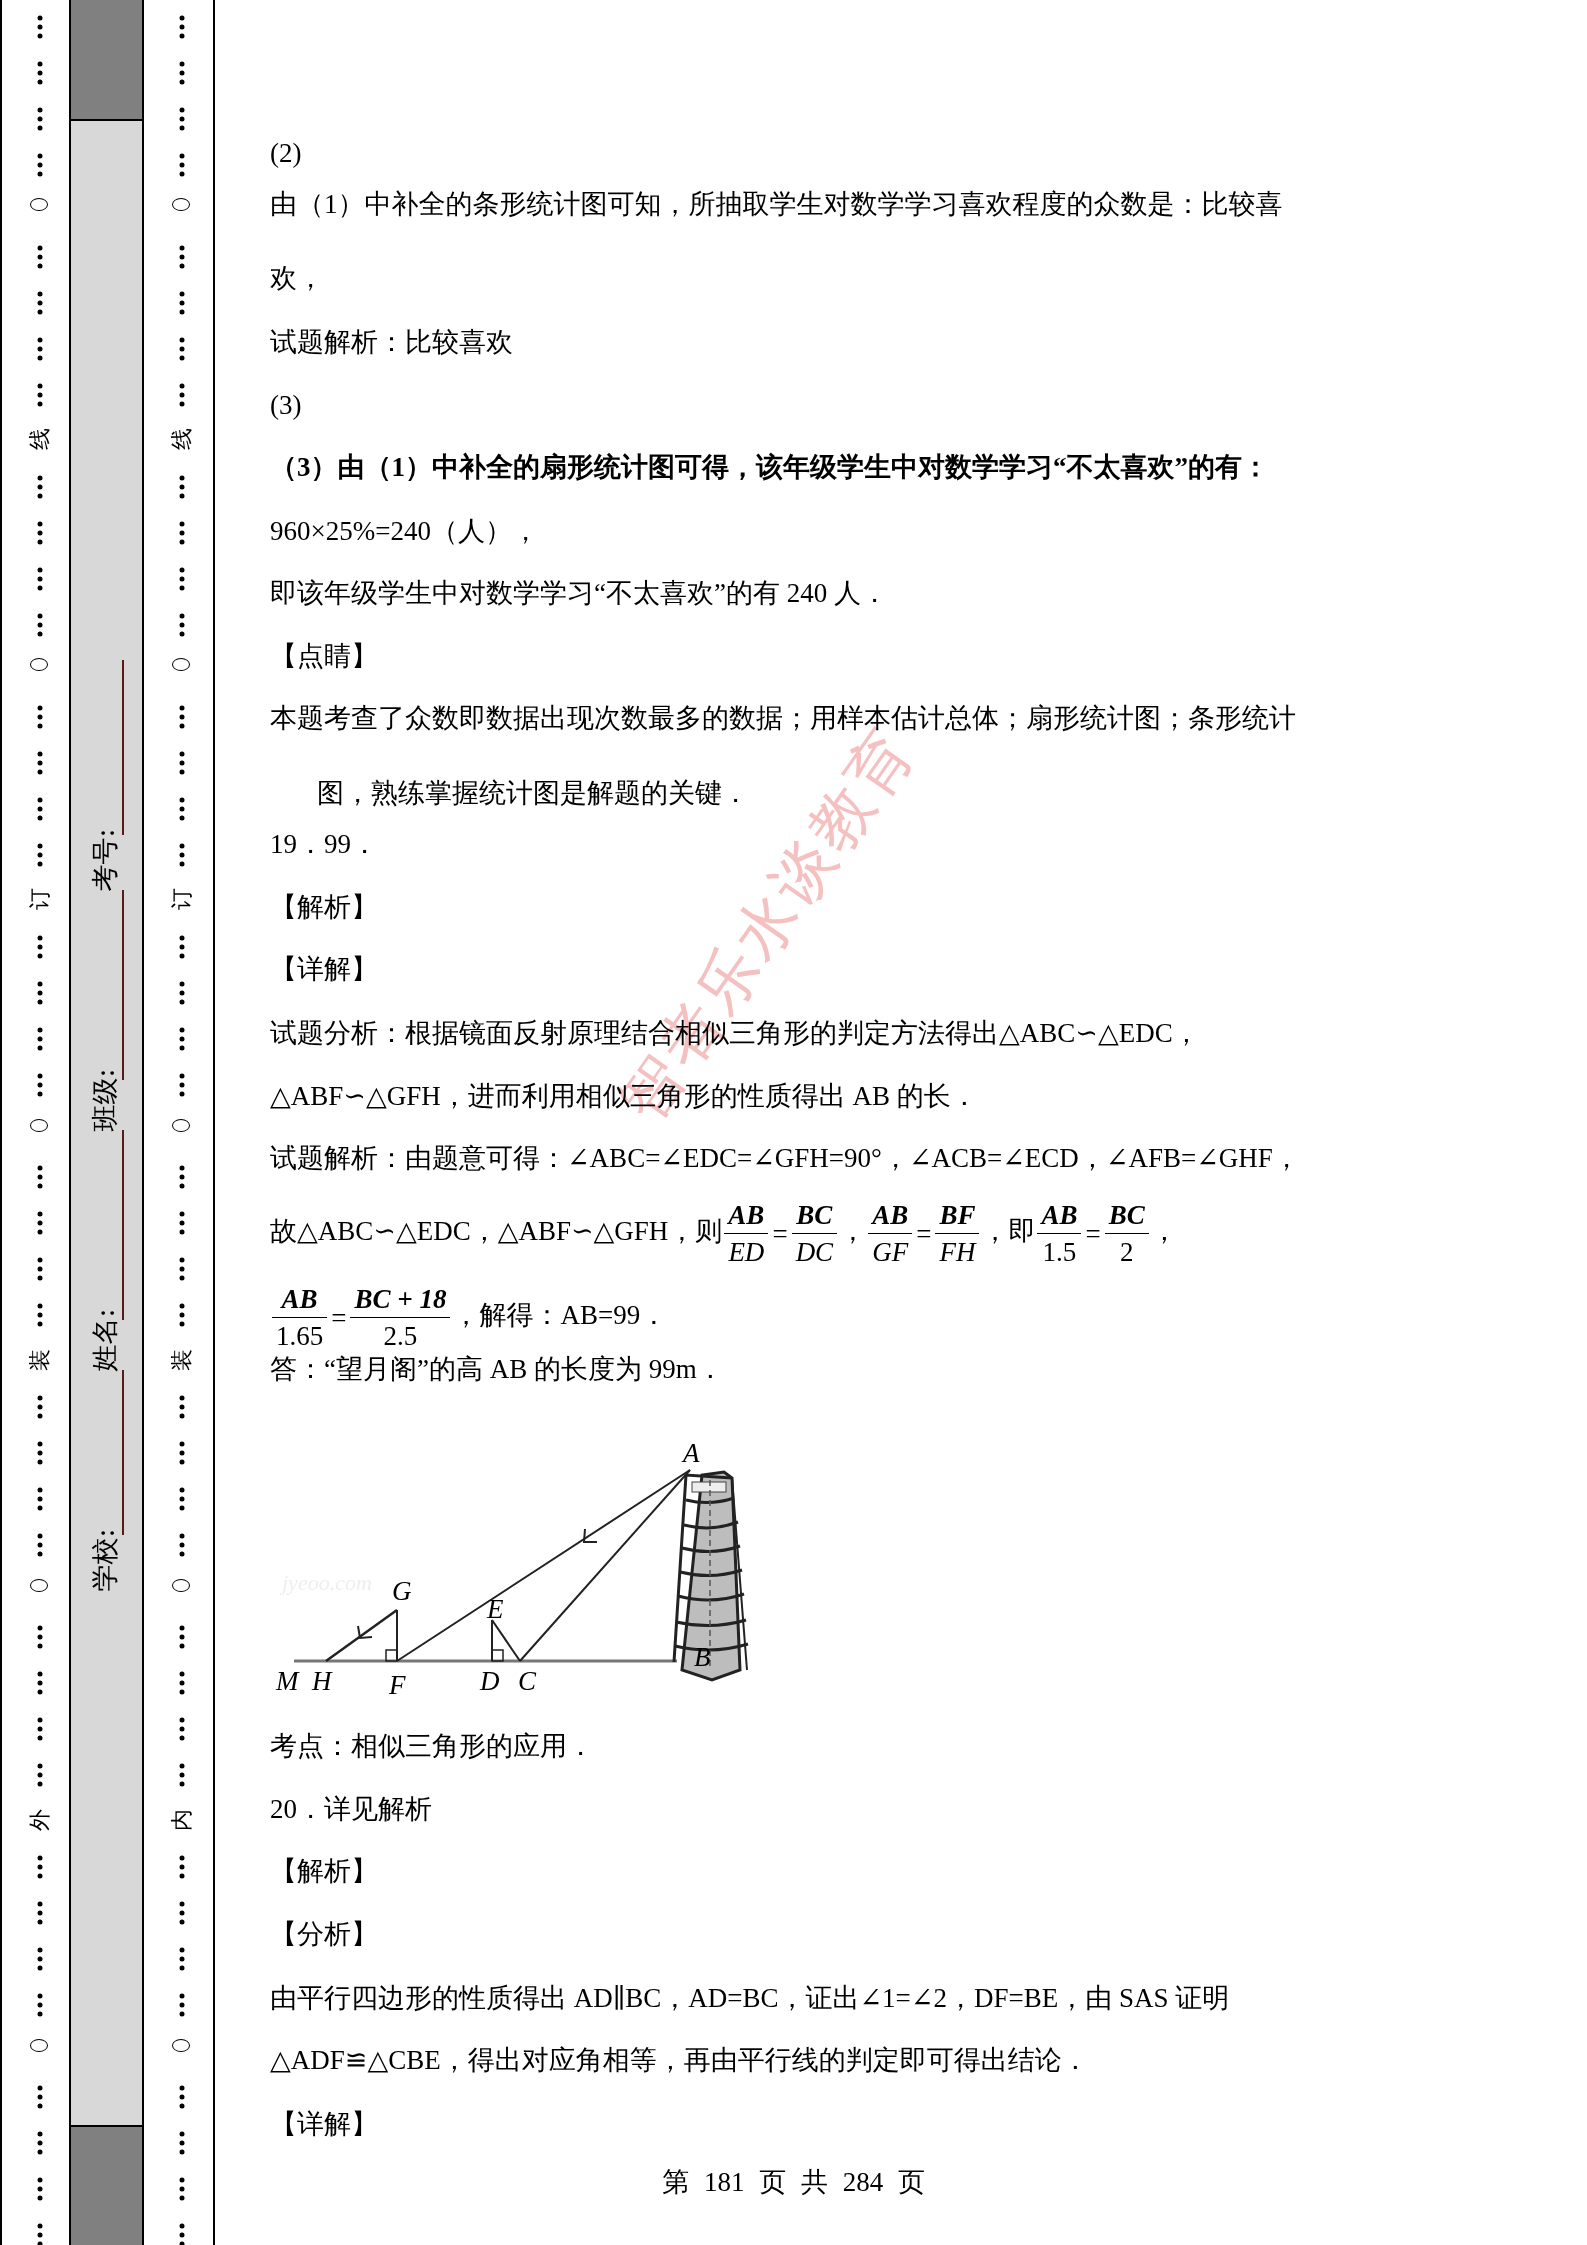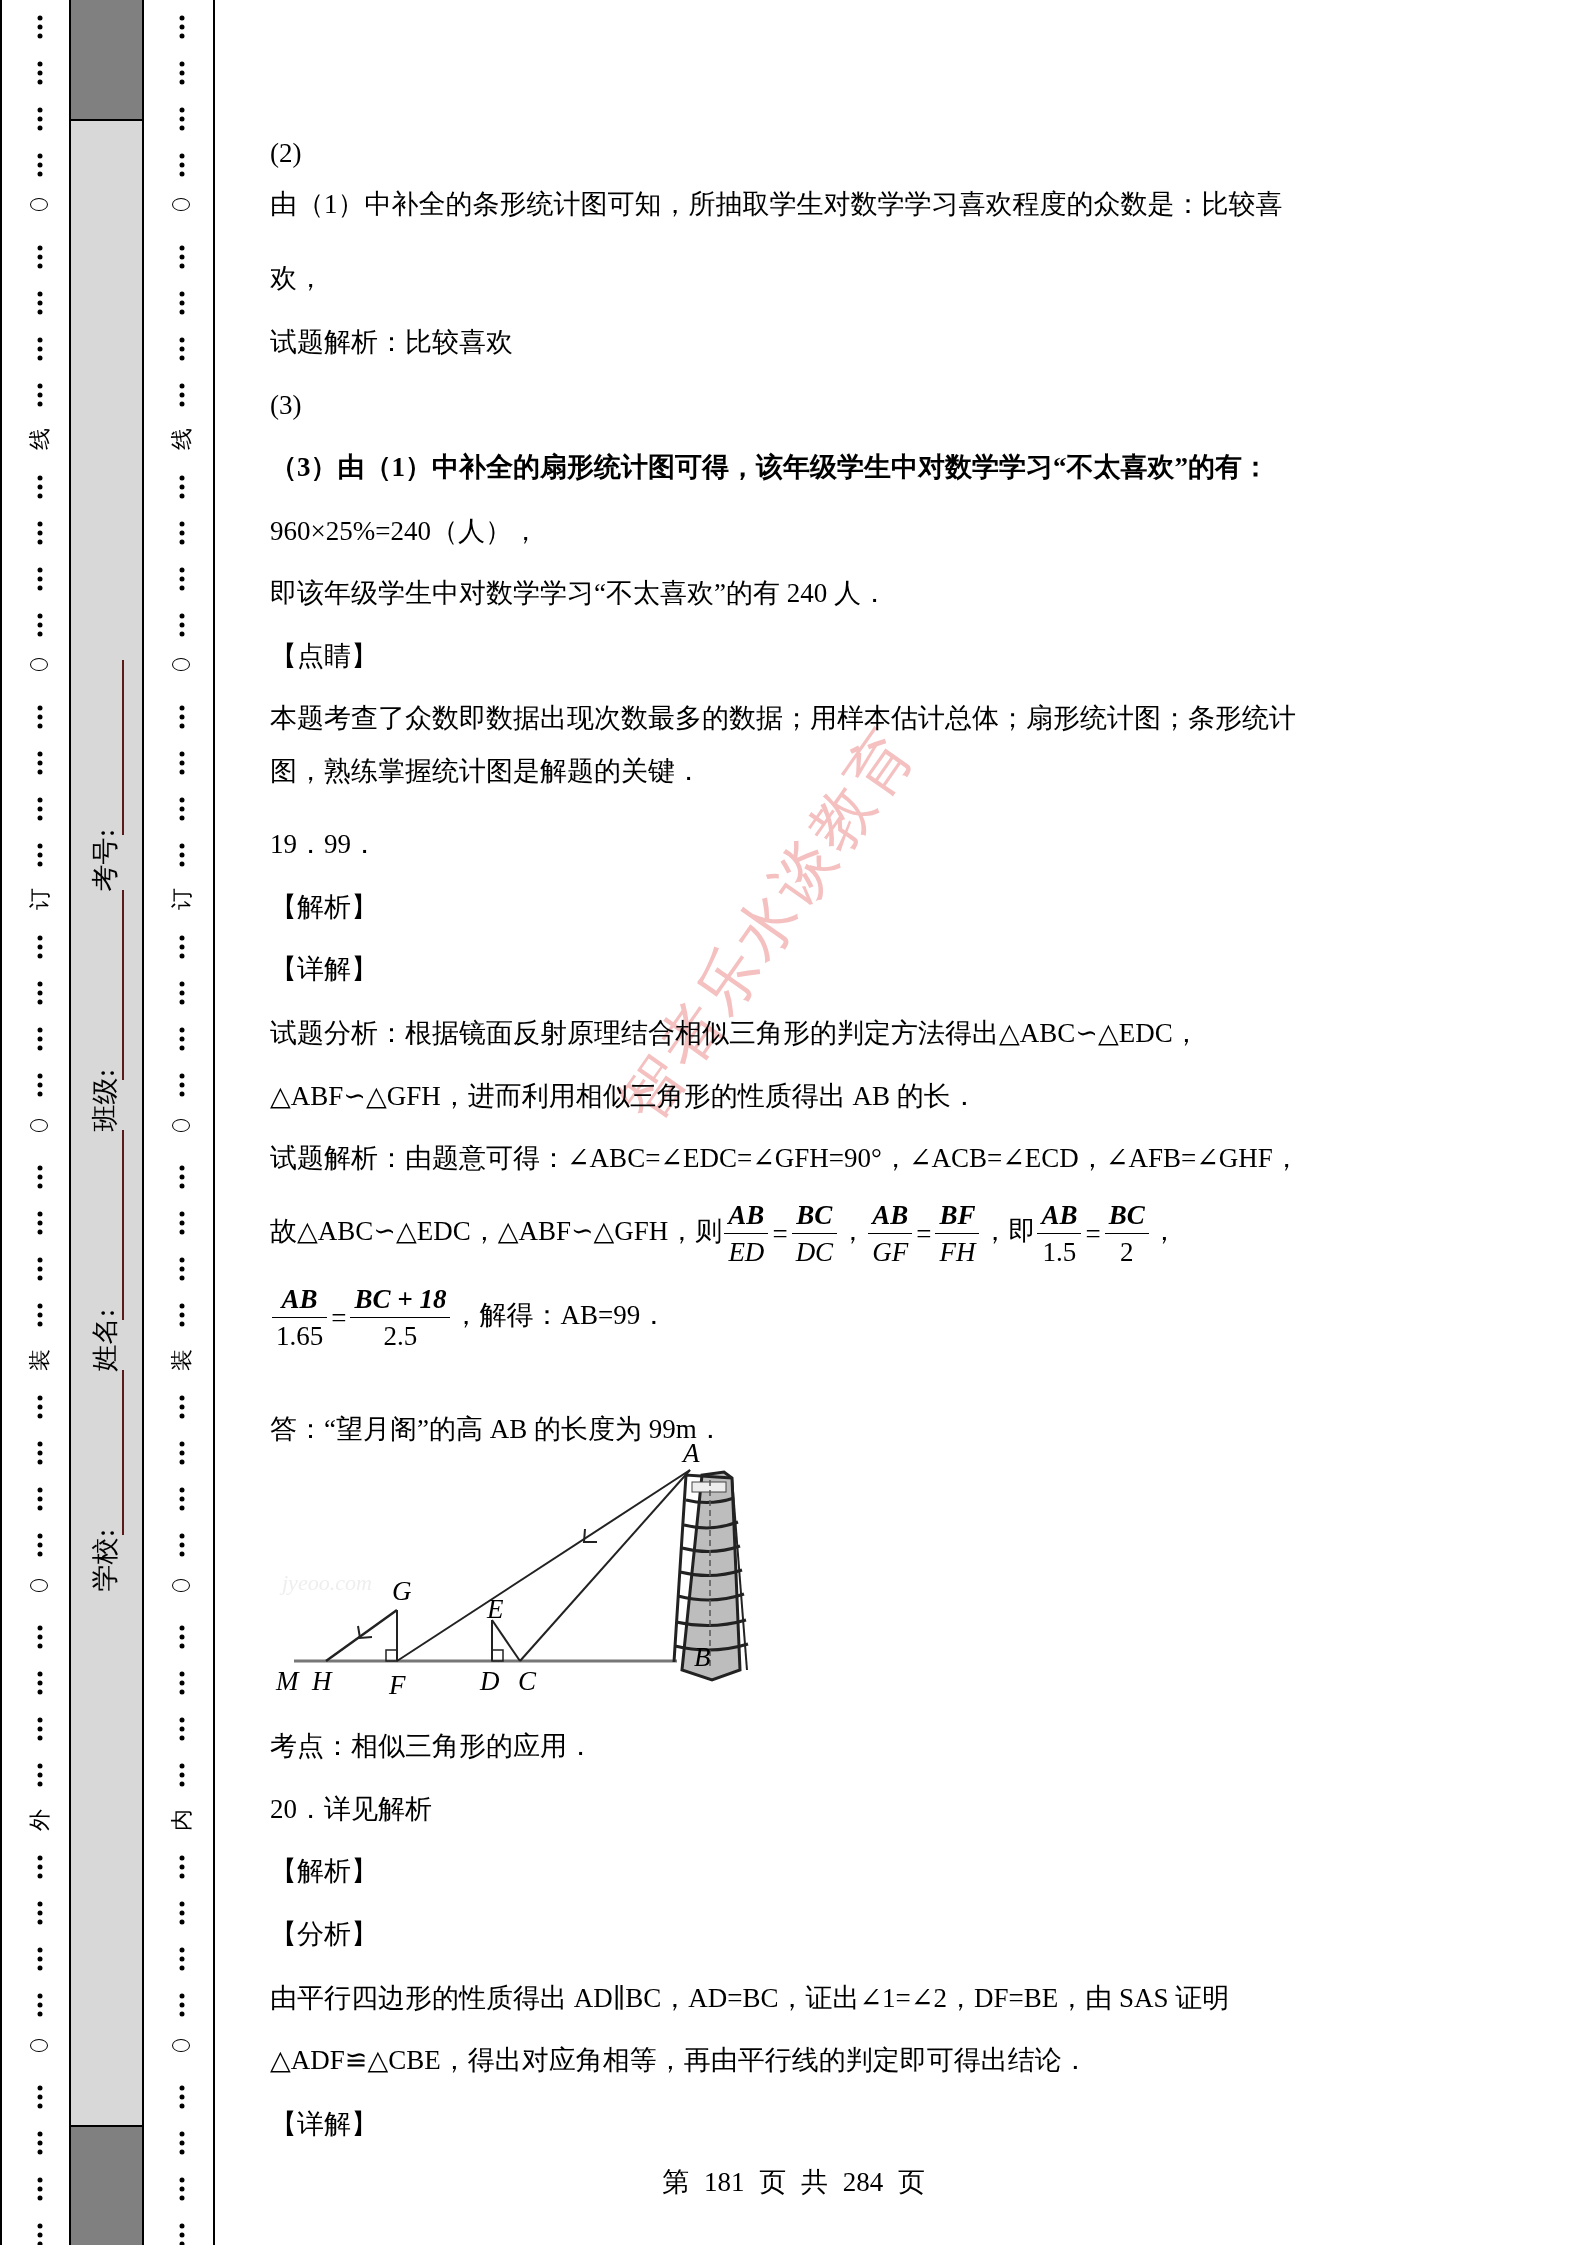--- a/index.html
+++ b/index.html
@@ -530,28 +530,28 @@
     <div class="line" style="top: 136px;">(2)</div>
     <div class="line" style="top: 187px;">由（1）中补全的条形统计图可知，所抽取学生对数学学习喜欢程度的众数是：比较喜</div>
     <div class="line" style="top: 261px;">欢，</div>
     <div class="line" style="top: 325px;">试题解析：比较喜欢</div>
     <div class="line" style="top: 388px;">(3)</div>
     <div class="line" style="top: 450px; font-weight: bold;">（3）由（1）中补全的扇形统计图可得，该年级学生中对数学学习“不太喜欢”的有：</div>
     <div class="line" style="top: 514px;">960×25%=240（人），</div>
     <div class="line" style="top: 576px;">即该年级学生中对数学学习“不太喜欢”的有 240 人．</div>
     <div class="line" style="top: 639px;">【点睛】</div>
     <div class="line" style="top: 701px;">本题考查了众数即数据出现次数最多的数据；用样本估计总体；扇形统计图；条形统计</div>
-    <div class="line" style="top: 754px;">图，熟练掌握统计图是解题的关键．</div>
+    <div class="line" style="top: 776px; margin-left: 47px;">图，熟练掌握统计图是解题的关键．</div>
     <div class="line" style="top: 827px;">19．99．</div>
     <div class="line" style="top: 890px;">【解析】</div>
     <div class="line" style="top: 952px;">【详解】</div>
     <div class="line" style="top: 1016px;">试题分析：根据镜面反射原理结合相似三角形的判定方法得出△ABC∽△EDC，</div>
     <div class="line" style="top: 1079px;">△ABF∽△GFH，进而利用相似三角形的性质得出 AB 的长．</div>
     <div class="line" style="top: 1141px;">试题解析：由题意可得：∠ABC=∠EDC=∠GFH=90°，∠ACB=∠ECD，∠AFB=∠GHF，</div>
-    <div class="line" style="top: 1412px; text-align: center;">答：“望月阁”的高 AB 的长度为 99m．</div>
+    <div class="line" style="top: 1352px; text-align: center;">答：“望月阁”的高 AB 的长度为 99m．</div>
     <div class="line" style="top: 1729px;">考点：相似三角形的应用．</div>
     <div class="line" style="top: 1792px;">20．详见解析</div>
     <div class="line" style="top: 1854px;">【解析】</div>
     <div class="line" style="top: 1917px;">【分析】</div>
     <div class="line" style="top: 1981px;">由平行四边形的性质得出 AD∥BC，AD=BC，证出∠1=∠2，DF=BE，由 SAS 证明</div>
     <div class="line" style="top: 2043px;">△ADF≌△CBE，得出对应角相等，再由平行线的判定即可得出结论．</div>
     <div class="line" style="top: 2107px;">【详解】</div>
   </div>
 
 <div class="line" style="top:1197px;">

